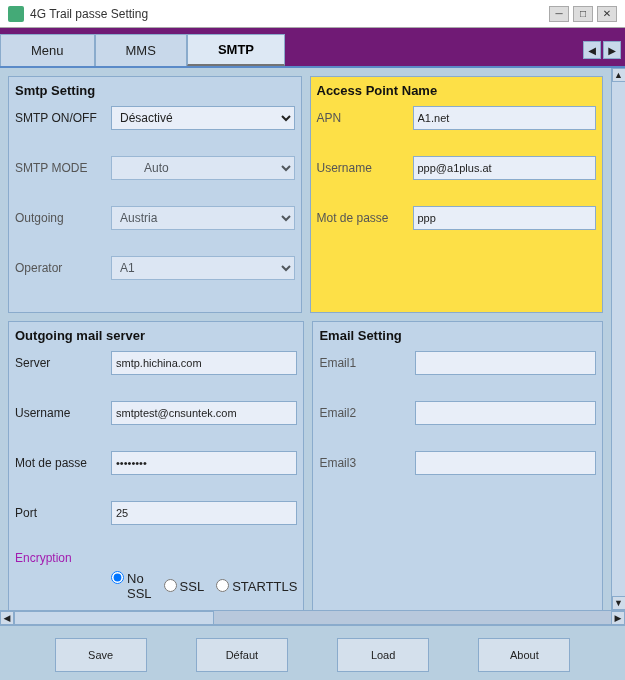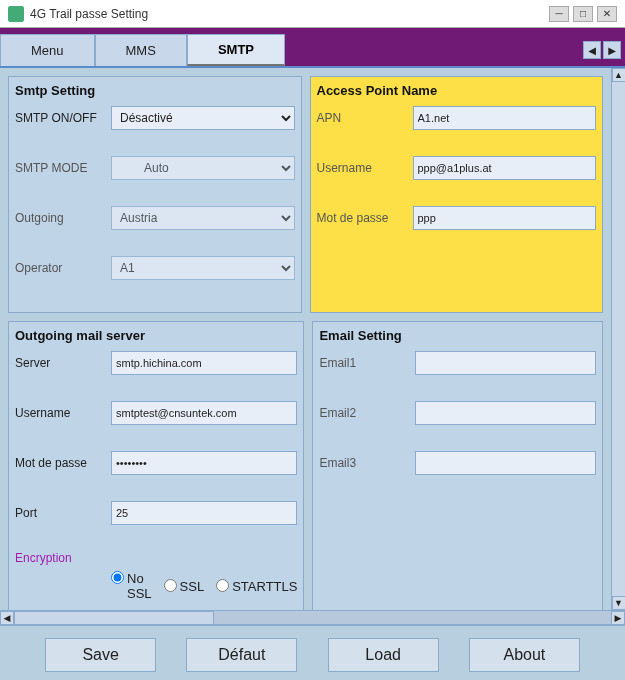--- a/index.html
+++ b/index.html
@@ -244,26 +244,26 @@
     .footer {
       height: 60px;
       background: #b8cfe0;
       border-top: 2px solid #8aabcc;
       display: flex;
       align-items: center;
       justify-content: space-around;
       padding: 0 30px;
     }
     .footer-btn {
-      width: 111px;
+      width: 92px;
       height: 34px;
       background: #d4e0ec;
       border: 1px solid #8aabcc;
       cursor: pointer;
-      font-size: 16px;
+      font-size: 11px;
       color: #222;
       display: flex; align-items: center; justify-content: center;
     }
     .encryption-row {
       display: flex;
       align-items: center;
       margin-bottom: 6px;
     }
     .enc-label {
       width: 90px;

